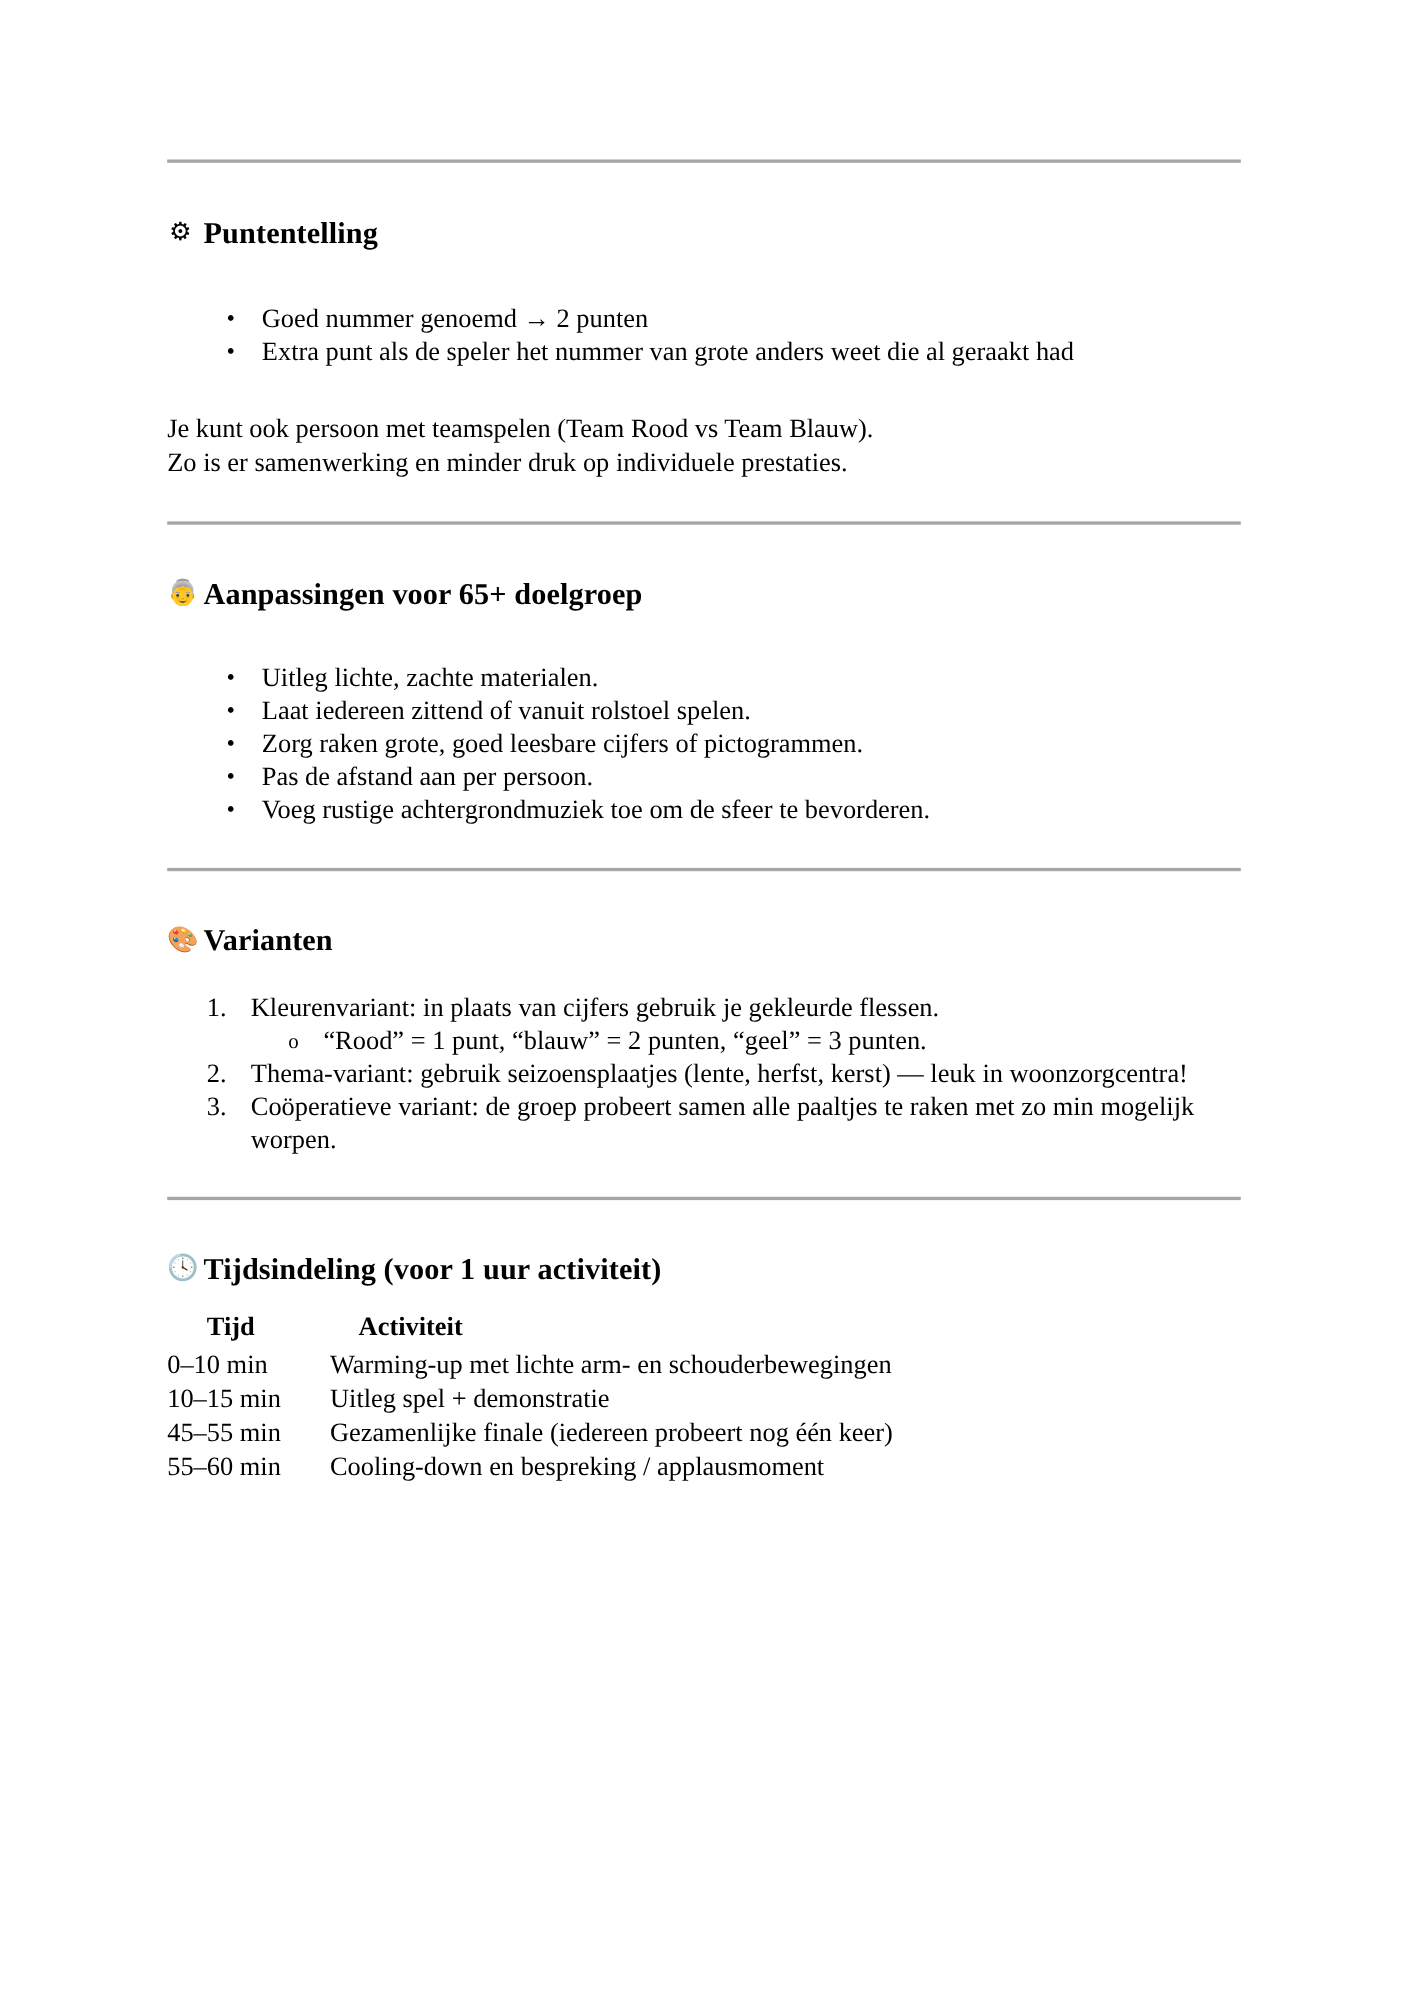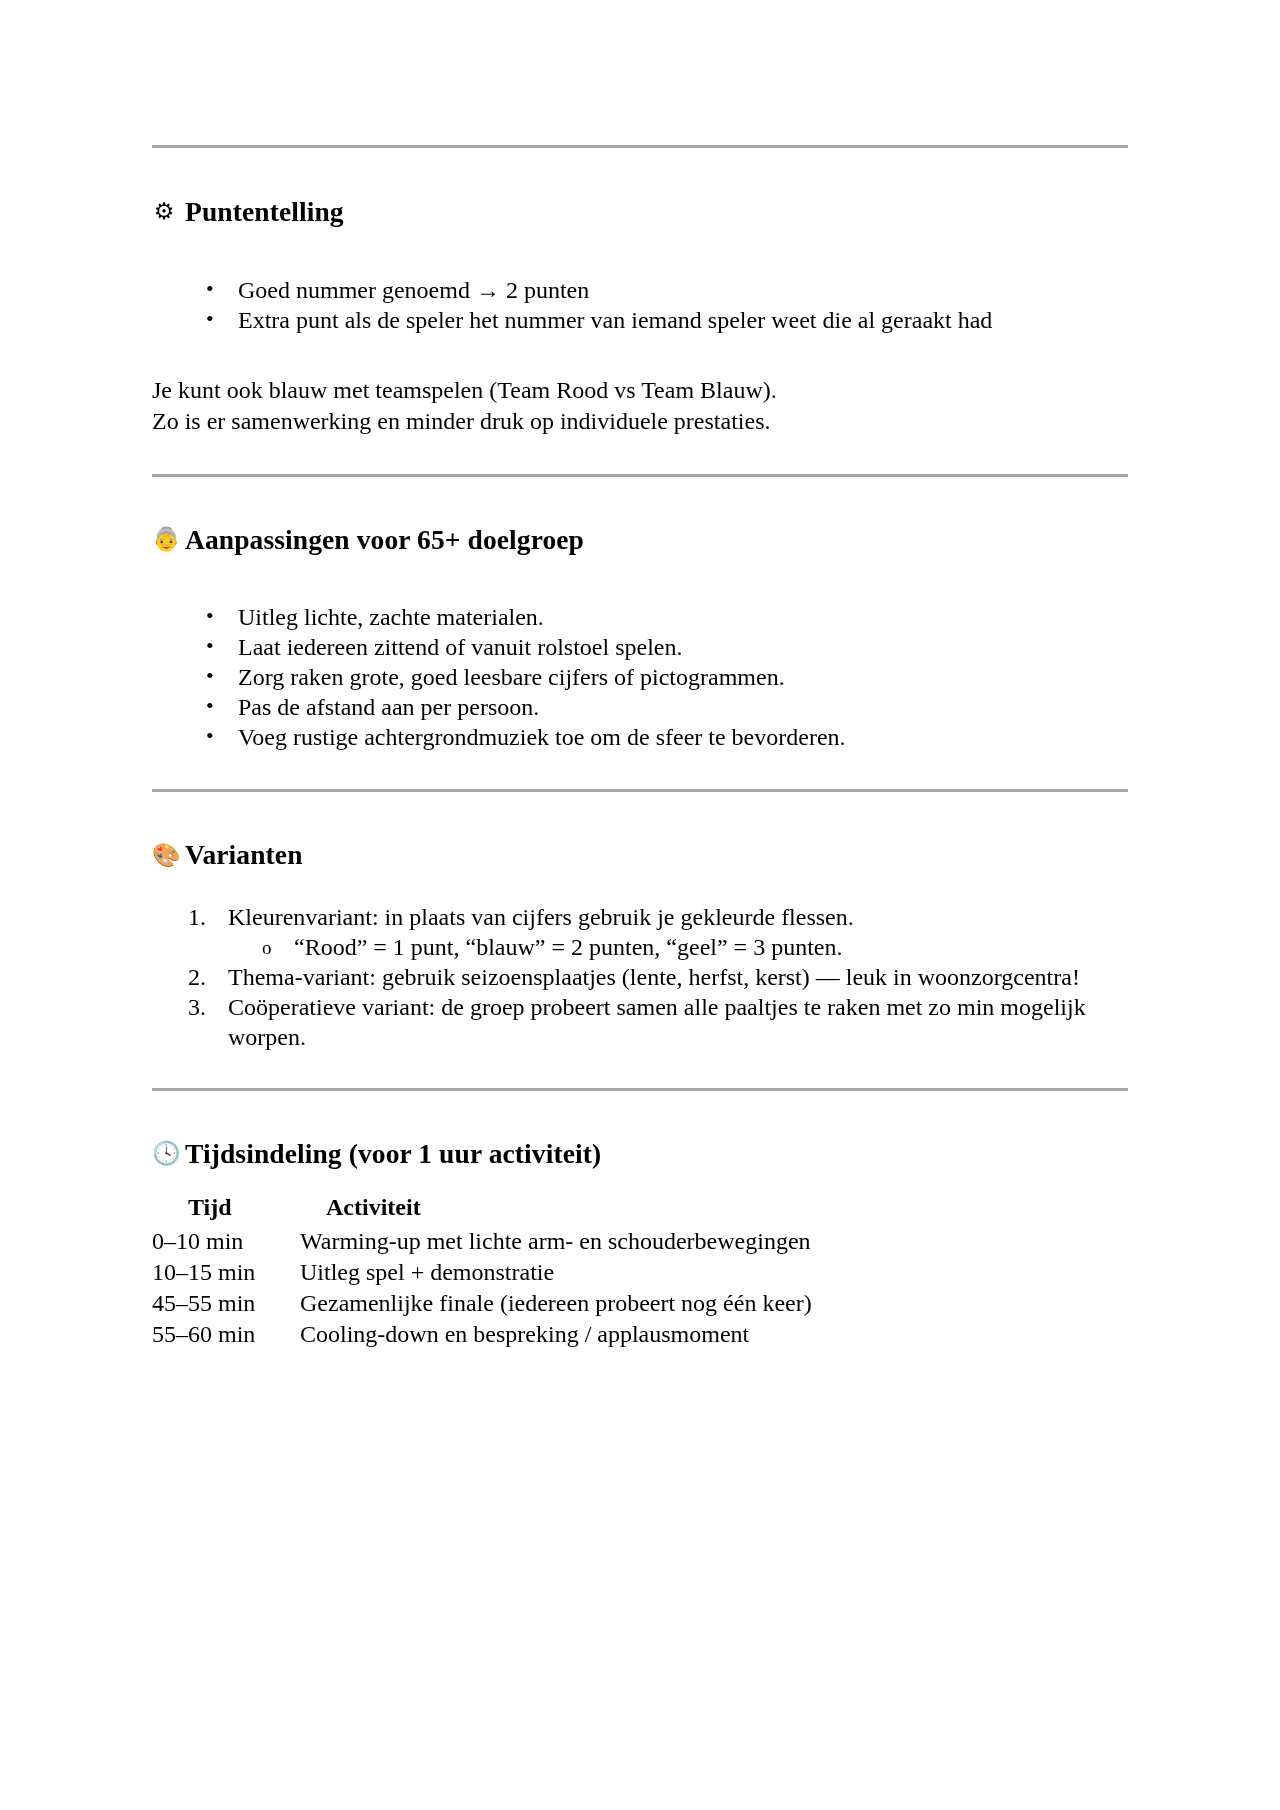--- a/index.html
+++ b/index.html
@@ -180,26 +180,26 @@
 
     <div class="heading-gap-1"></div>
     <h2 class="section-heading">
       <span class="h-emoji">⚙</span>
       <span>Puntentelling</span>
     </h2>
 
     <div class="block-gap-md"></div>
     <ul class="doc-list">
       <li><span>Goed nummer genoemd → 2 punten</span></li>
-      <li><span>Extra punt als de speler het nummer van iemand speler weet die al geraakt had</span></li>
+      <li><span>Extra punt als de speler het nummer van grote anders weet die al geraakt had</span></li>
     </ul>
 
     <div class="block-gap-sm"></div>
     <p class="para">
-      <span>Je kunt ook blauw met </span><b>teamspelen</b><span> (Team Rood vs Team Blauw).</span><br>
+      <span>Je kunt ook persoon met </span><b>teamspelen</b><span> (Team Rood vs Team Blauw).</span><br>
       <span>Zo is er samenwerking en minder druk op individuele prestaties.</span>
     </p>
 
     <hr class="hr s2">
 
     <div class="heading-gap-2"></div>
     <h2 class="section-heading">
       <span class="h-emoji">👵</span>
       <span>Aanpassingen voor 65+ doelgroep</span>
     </h2>

